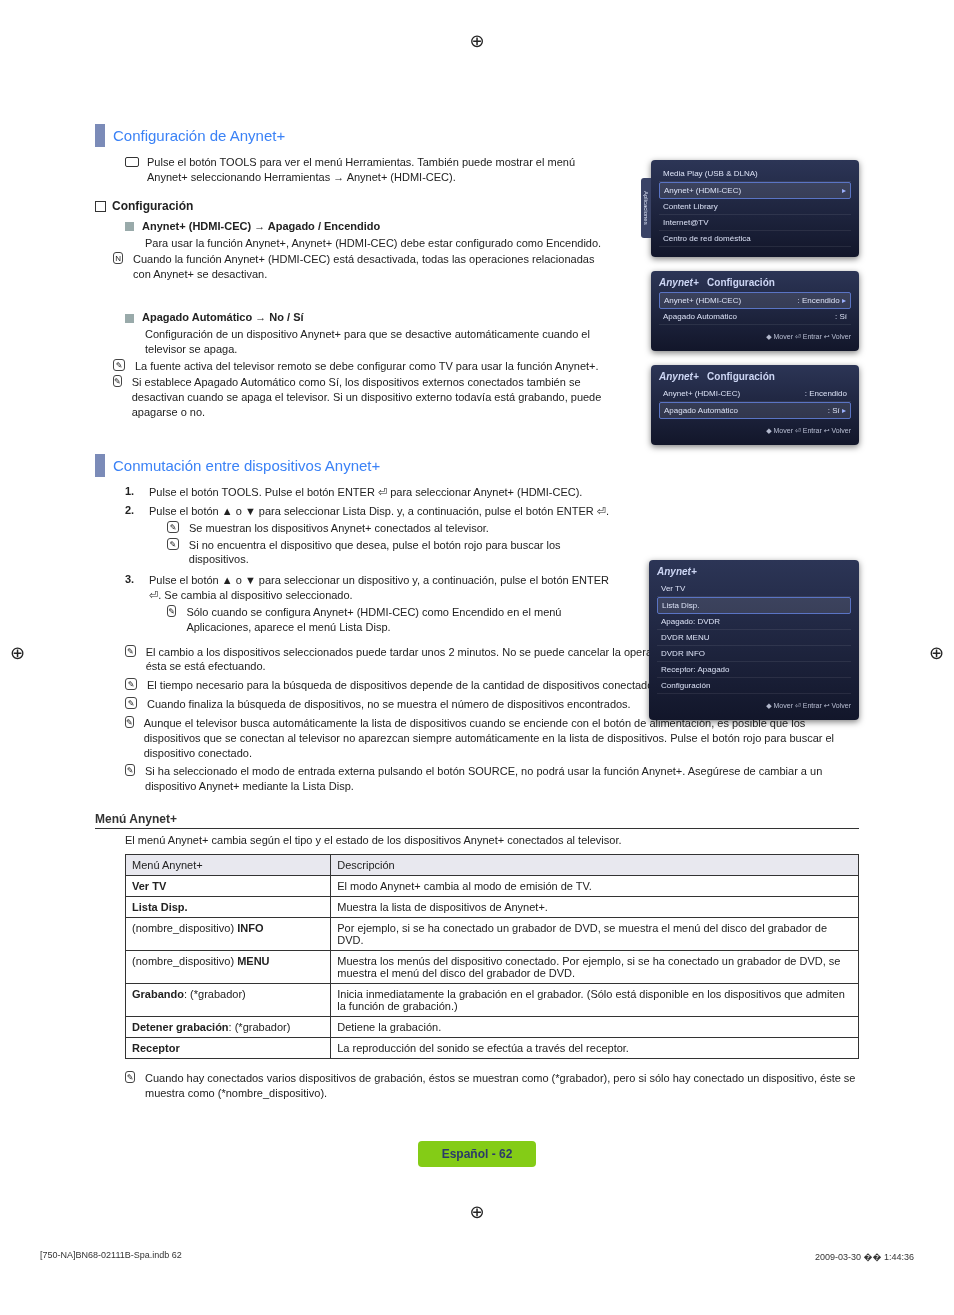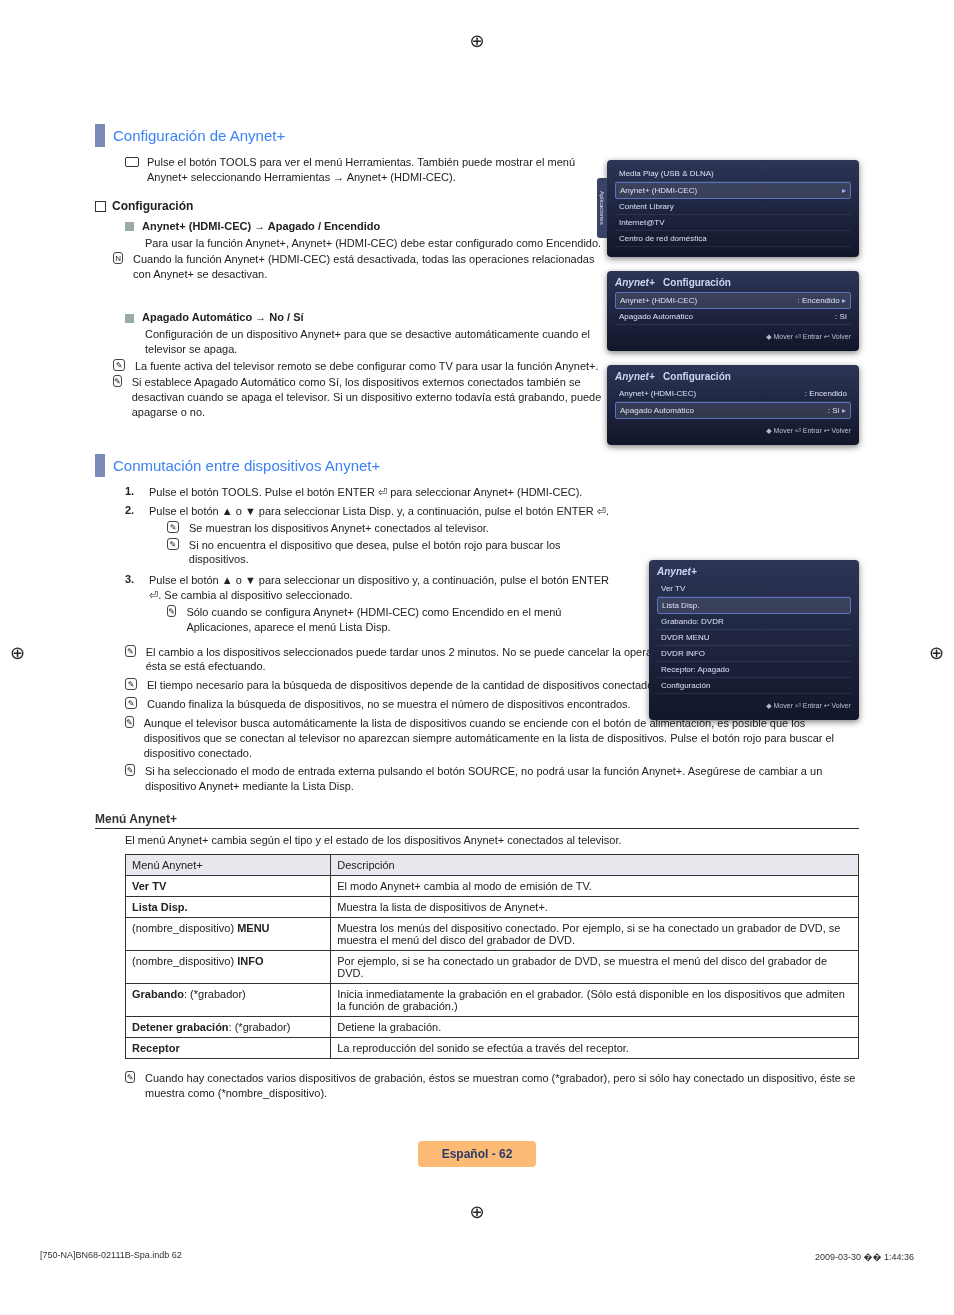--- a/index.html
+++ b/index.html
@@ -82,21 +82,21 @@
   table.menu-table {
     width:100%; border-collapse:collapse; margin-top:6px; font-size:11px;
   }
   table.menu-table th, table.menu-table td {
     border:1px solid #333; padding:4px 6px; text-align:left; vertical-align:top;
   }
   table.menu-table th { background:#e8e8ef; font-weight:normal; }
 
   
   .ui-stack {
-    position:absolute; right:55px; top:120px; width:252px;
+    position:absolute; right:55px; top:120px; width:208px;
   }
   .ui-panel {
     background:#1a1f35;
     background:linear-gradient(180deg,#2c3556 0%,#12162a 100%);
     border-radius:4px; padding:6px 8px 10px 8px; color:#dbe1f5;
     font-size:8px; box-shadow:0 2px 6px rgba(0,0,0,0.5); margin-bottom:14px;
     position:relative;
   }
   .ui-panel .title-row { font-weight:bold; font-style:italic; font-size:10px; color:#cdd6f4; margin-bottom:4px; }
   .ui-panel .row { padding:3px 4px; border-bottom:1px solid rgba(255,255,255,0.08); display:flex; justify-content:space-between; }
@@ -108,21 +108,21 @@
     background:#3a4366; border-radius:3px 0 0 3px; writing-mode:vertical-rl;
     font-size:6px; text-align:center; line-height:10px;
   }
 
   .ui-stack2 { position:absolute; right:55px; top:520px; width:210px; }
 
   .footer-bar {
     margin-top:40px; text-align:center;
   }
   .footer-pill {
-    display:inline-block; background:#fdba74; padding:6px 24px; border-radius:4px; font-weight:bold; font-size:12px; color:#2b3a6a;
+    display:inline-block; background:#84cc16; padding:6px 24px; border-radius:4px; font-weight:bold; font-size:12px; color:#2b3a6a;
   }
   .doc-footer {
     margin-top:30px; display:flex; justify-content:space-between; font-size:9px; color:#333;
   }
 
   .two-col { display:flex; gap:16px; }
   .two-col .left { flex: 1 1 auto; max-width:520px; }
 
   b { font-weight:bold; }
 </style>
@@ -256,21 +256,21 @@
   <div class="ui-stack2">
     <div class="ui-panel">
       <div class="title-row">Anynet+</div>
       <div class="row">
           <span>Ver TV</span>
         </div>
       <div class="row sel">
           <span>Lista Disp.</span>
         </div>
       <div class="row">
-          <span>Grabando: DVDR</span>
+          <span>Apagado: DVDR</span>
         </div>
       <div class="row">
           <span>DVDR MENU</span>
         </div>
       <div class="row">
           <span>DVDR INFO</span>
         </div>
       <div class="row">
           <span>Receptor: Apagado</span>
         </div>
@@ -315,26 +315,26 @@
     <tbody id="menu-tbody">
         <tr>
           <td><b>Ver TV</b></td>
           <td>El modo Anynet+ cambia al modo de emisión de TV.</td>
         </tr>
         <tr>
           <td><b>Lista Disp.</b></td>
           <td>Muestra la lista de dispositivos de Anynet+.</td>
         </tr>
         <tr>
+          <td>(nombre_dispositivo) <b>INFO</b></td>
+          <td>Por ejemplo, si se ha conectado un grabador de DVD, se muestra el menú del disco del grabador de DVD.</td>
+        </tr>
+        <tr>
           <td>(nombre_dispositivo) <b>MENU</b></td>
           <td>Muestra los menús del dispositivo conectado. Por ejemplo, si se ha conectado un grabador de DVD, se muestra el menú del disco del grabador de DVD.</td>
-        </tr>
-        <tr>
-          <td>(nombre_dispositivo) <b>INFO</b></td>
-          <td>Por ejemplo, si se ha conectado un grabador de DVD, se muestra el menú del disco del grabador de DVD.</td>
         </tr>
         <tr>
           <td><b>Grabando</b>: (*grabador)</td>
           <td>Inicia inmediatamente la grabación en el grabador. (Sólo está disponible en los dispositivos que admiten la función de grabación.)</td>
         </tr>
         <tr>
           <td><b>Detener grabación</b>: (*grabador)</td>
           <td>Detiene la grabación.</td>
         </tr>
         <tr>

